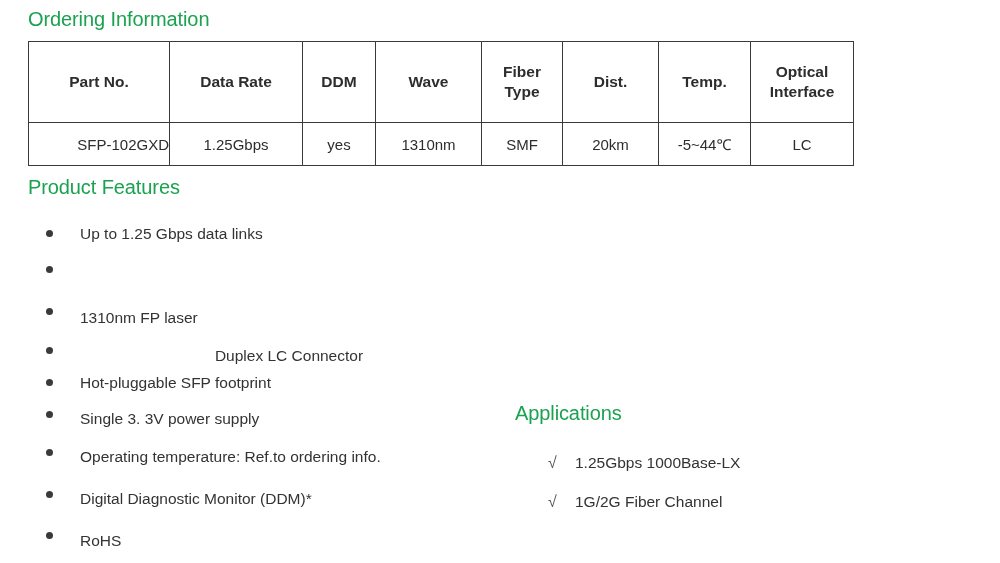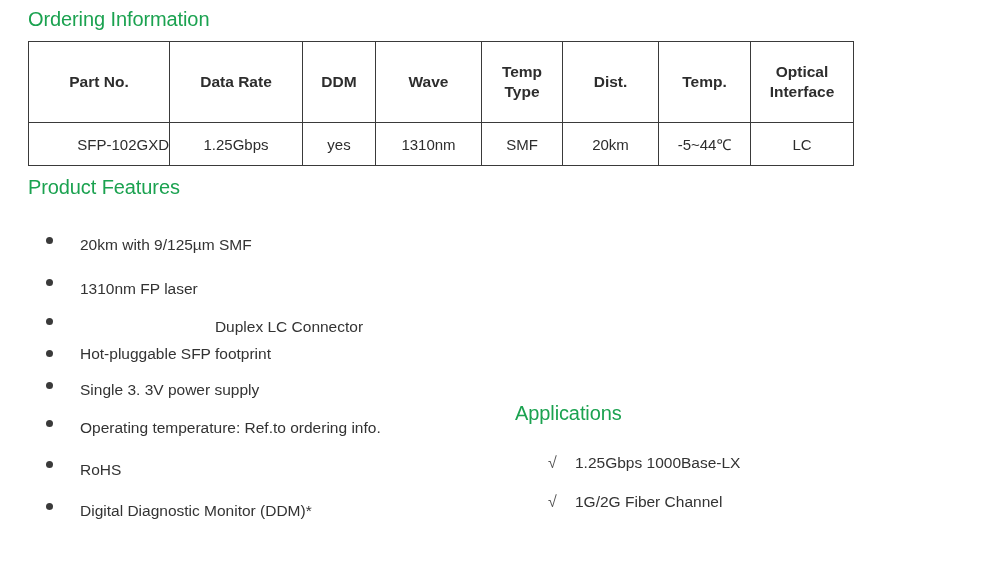--- a/index.html
+++ b/index.html
@@ -155,21 +155,21 @@
       <th class="col-rate">
         <span>Data Rate</span>
       </th>
       <th class="col-ddm">
         <span>DDM</span>
       </th>
       <th class="col-wave">
         <span>Wave</span>
       </th>
       <th class="col-fiber">
-        <span>Temp</span><br>
+        <span>Fiber</span><br>
         <span>Type</span>
       </th>
       <th class="col-dist">
         <span>Dist.</span>
       </th>
       <th class="col-temp">
         <span>Temp.</span>
       </th>
       <th class="col-optical">
         <span>Optical</span><br>
@@ -187,23 +187,26 @@
       <td>20km</td>
       <td>-5~44℃</td>
       <td>LC</td>
     </tr>
   </tbody>
 </table>
 
 <div class="section-heading" id="features-heading">Product Features</div>
 
 <ul id="features-list">
+  <li style="height:29px;line-height:29px;">
+    <span class="bullet"></span>
+    <span>Up to  1.25 Gbps data links</span>
+  </li>
   <li style="height:42px;line-height:52px;">
     <span class="bullet"></span>
-    <span>20km with 9/125µm SMF</span>
   </li>
   <li style="height:43px;line-height:55px;">
     <span class="bullet"></span>
     <span>1310nm FP laser</span>
   </li>
   <li style="height:35px;line-height:45px;text-align:center;">
     <span class="bullet"></span>
     <span>Duplex LC Connector</span>
   </li>
   <li style="height:29px;line-height:29px;">
@@ -211,27 +214,27 @@
     <span>Hot-pluggable SFP footprint</span>
   </li>
   <li style="height:34px;line-height:44px;">
     <span class="bullet"></span>
     <span>Single 3. 3V power supply</span>
   </li>
   <li style="height:42px;line-height:52px;">
     <span class="bullet"></span>
     <span>Operating temperature: Ref.to ordering info.</span>
   </li>
+  <li style="height:42px;line-height:52px;">
+    <span class="bullet"></span>
+    <span>Digital Diagnostic Monitor (DDM)*</span>
+  </li>
   <li style="height:41px;line-height:51px;">
     <span class="bullet"></span>
     <span>RoHS</span>
-  </li>
-  <li style="height:42px;line-height:52px;">
-    <span class="bullet"></span>
-    <span>Digital Diagnostic Monitor (DDM)*</span>
   </li>
 </ul>
 
 <div class="section-heading" id="applications-heading">Applications</div>
 
 <ul id="applications-list">
   <li>
     <span class="check">√</span>
     <span>1.25Gbps 1000Base-LX</span>
   </li>

